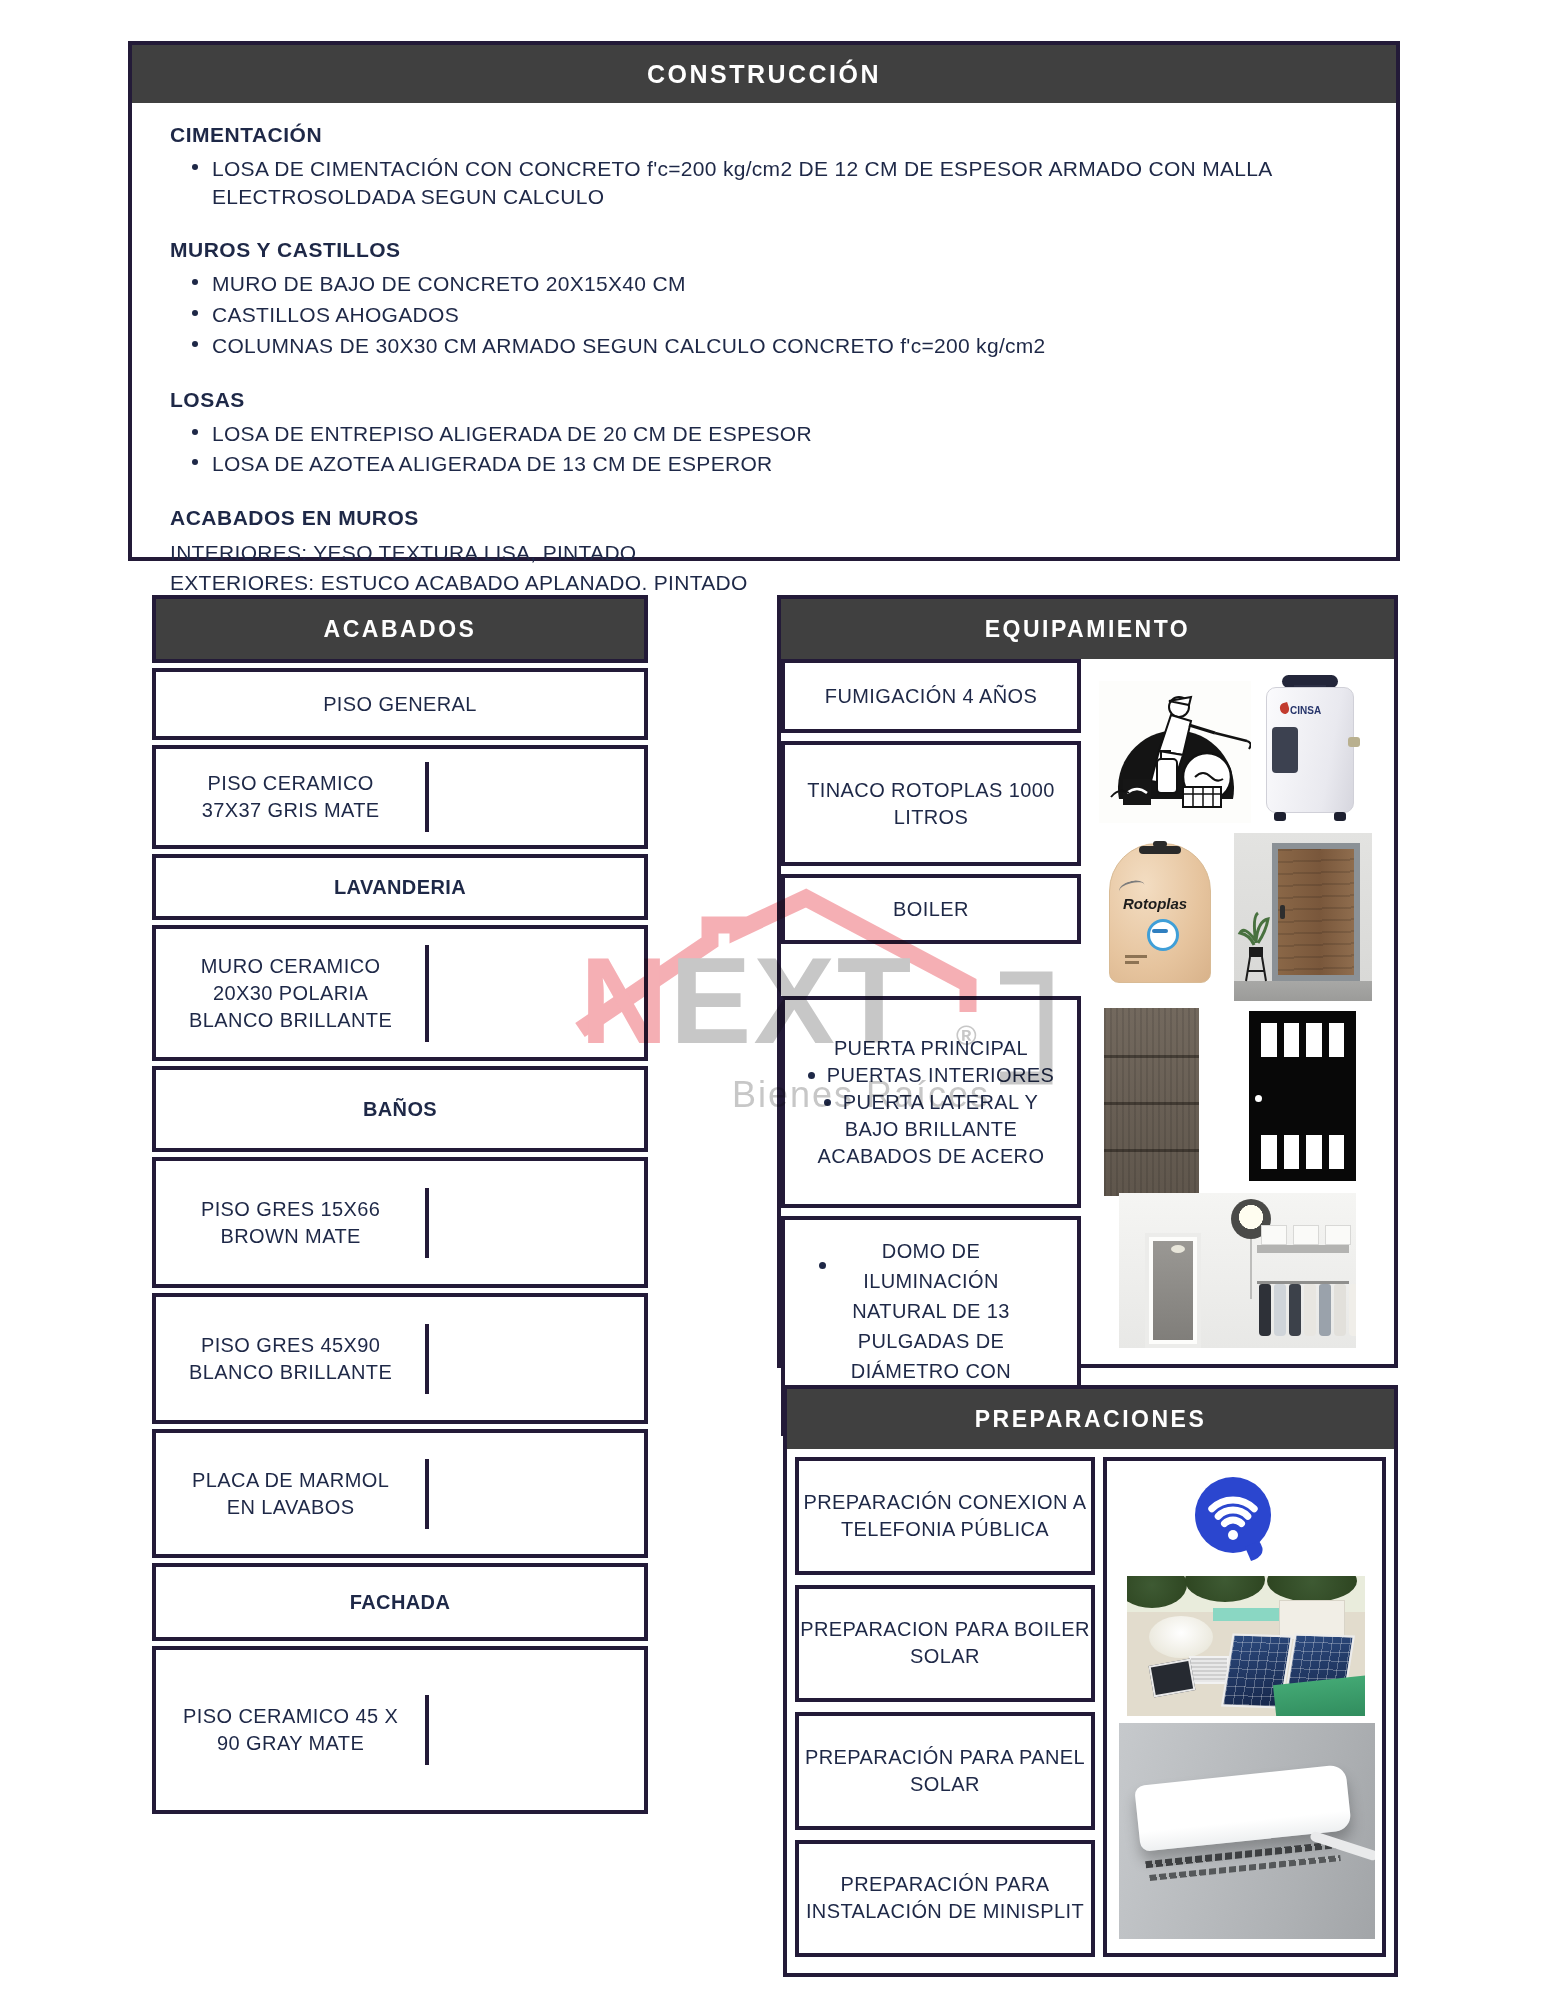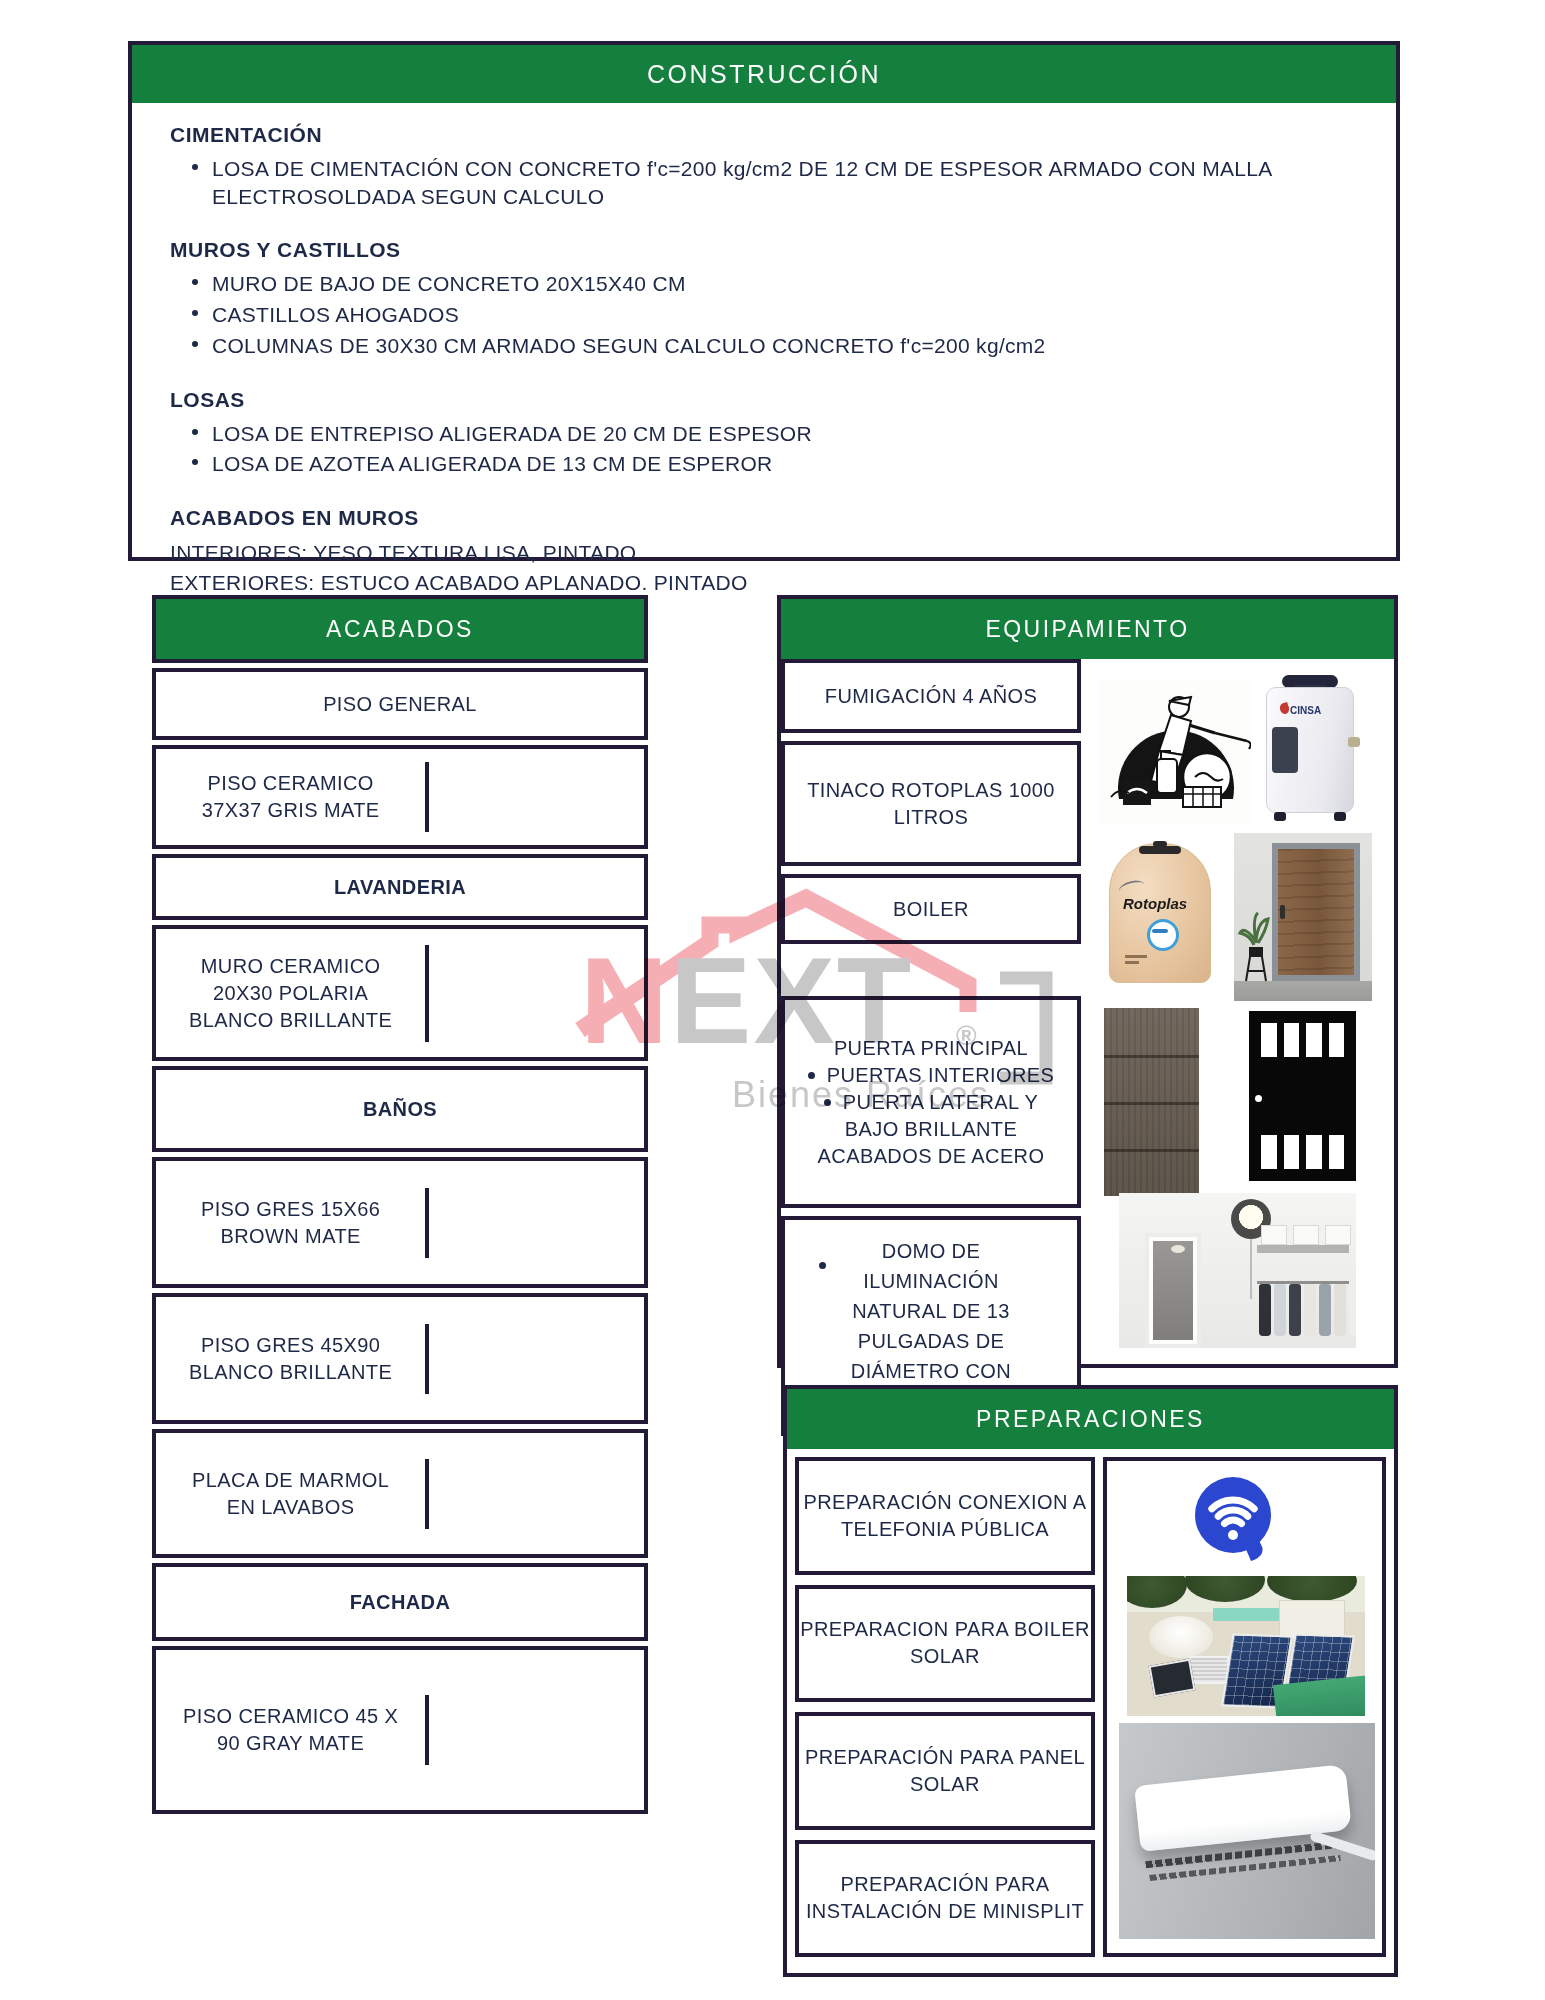--- a/index.html
+++ b/index.html
@@ -1,19 +1,19 @@
 <!DOCTYPE html>
 <html><head>
 <meta charset="utf-8">
 <style>
   html,body{margin:0;padding:0;background:#ffffff;}
   .page{position:relative;width:1545px;height:2000px;background:#fff;overflow:hidden;
         font-family:"Liberation Sans",sans-serif;color:#1e2847;}
   .box{position:absolute;border:4px solid #231a38;background:#fff;box-sizing:border-box;}
-  .bar{background:#15803d;color:#fff;font-weight:normal;letter-spacing:2.5px;
+  .bar{background:#404040;color:#fff;font-weight:bold;letter-spacing:2.5px;
        display:flex;align-items:center;justify-content:center;font-size:23px;}
   
   .construccion{left:128px;top:41px;width:1272px;height:520px;}
   .construccion .bar{height:58px;font-size:25px;}
   .c-body{padding:20px 38px;font-size:21px;letter-spacing:.3px;}
   .group{margin-bottom:28px;}
   .g-head{font-weight:bold;margin-bottom:8px;letter-spacing:.5px;}
   .g-line{display:flex;align-items:flex-start;line-height:1.32;max-width:1160px;margin-bottom:3px;}
   .dot{flex:0 0 auto;width:6px;height:6px;border-radius:50%;background:#1e2847;margin:9px 14px 0 22px;}
   .plain{line-height:1.45;}

